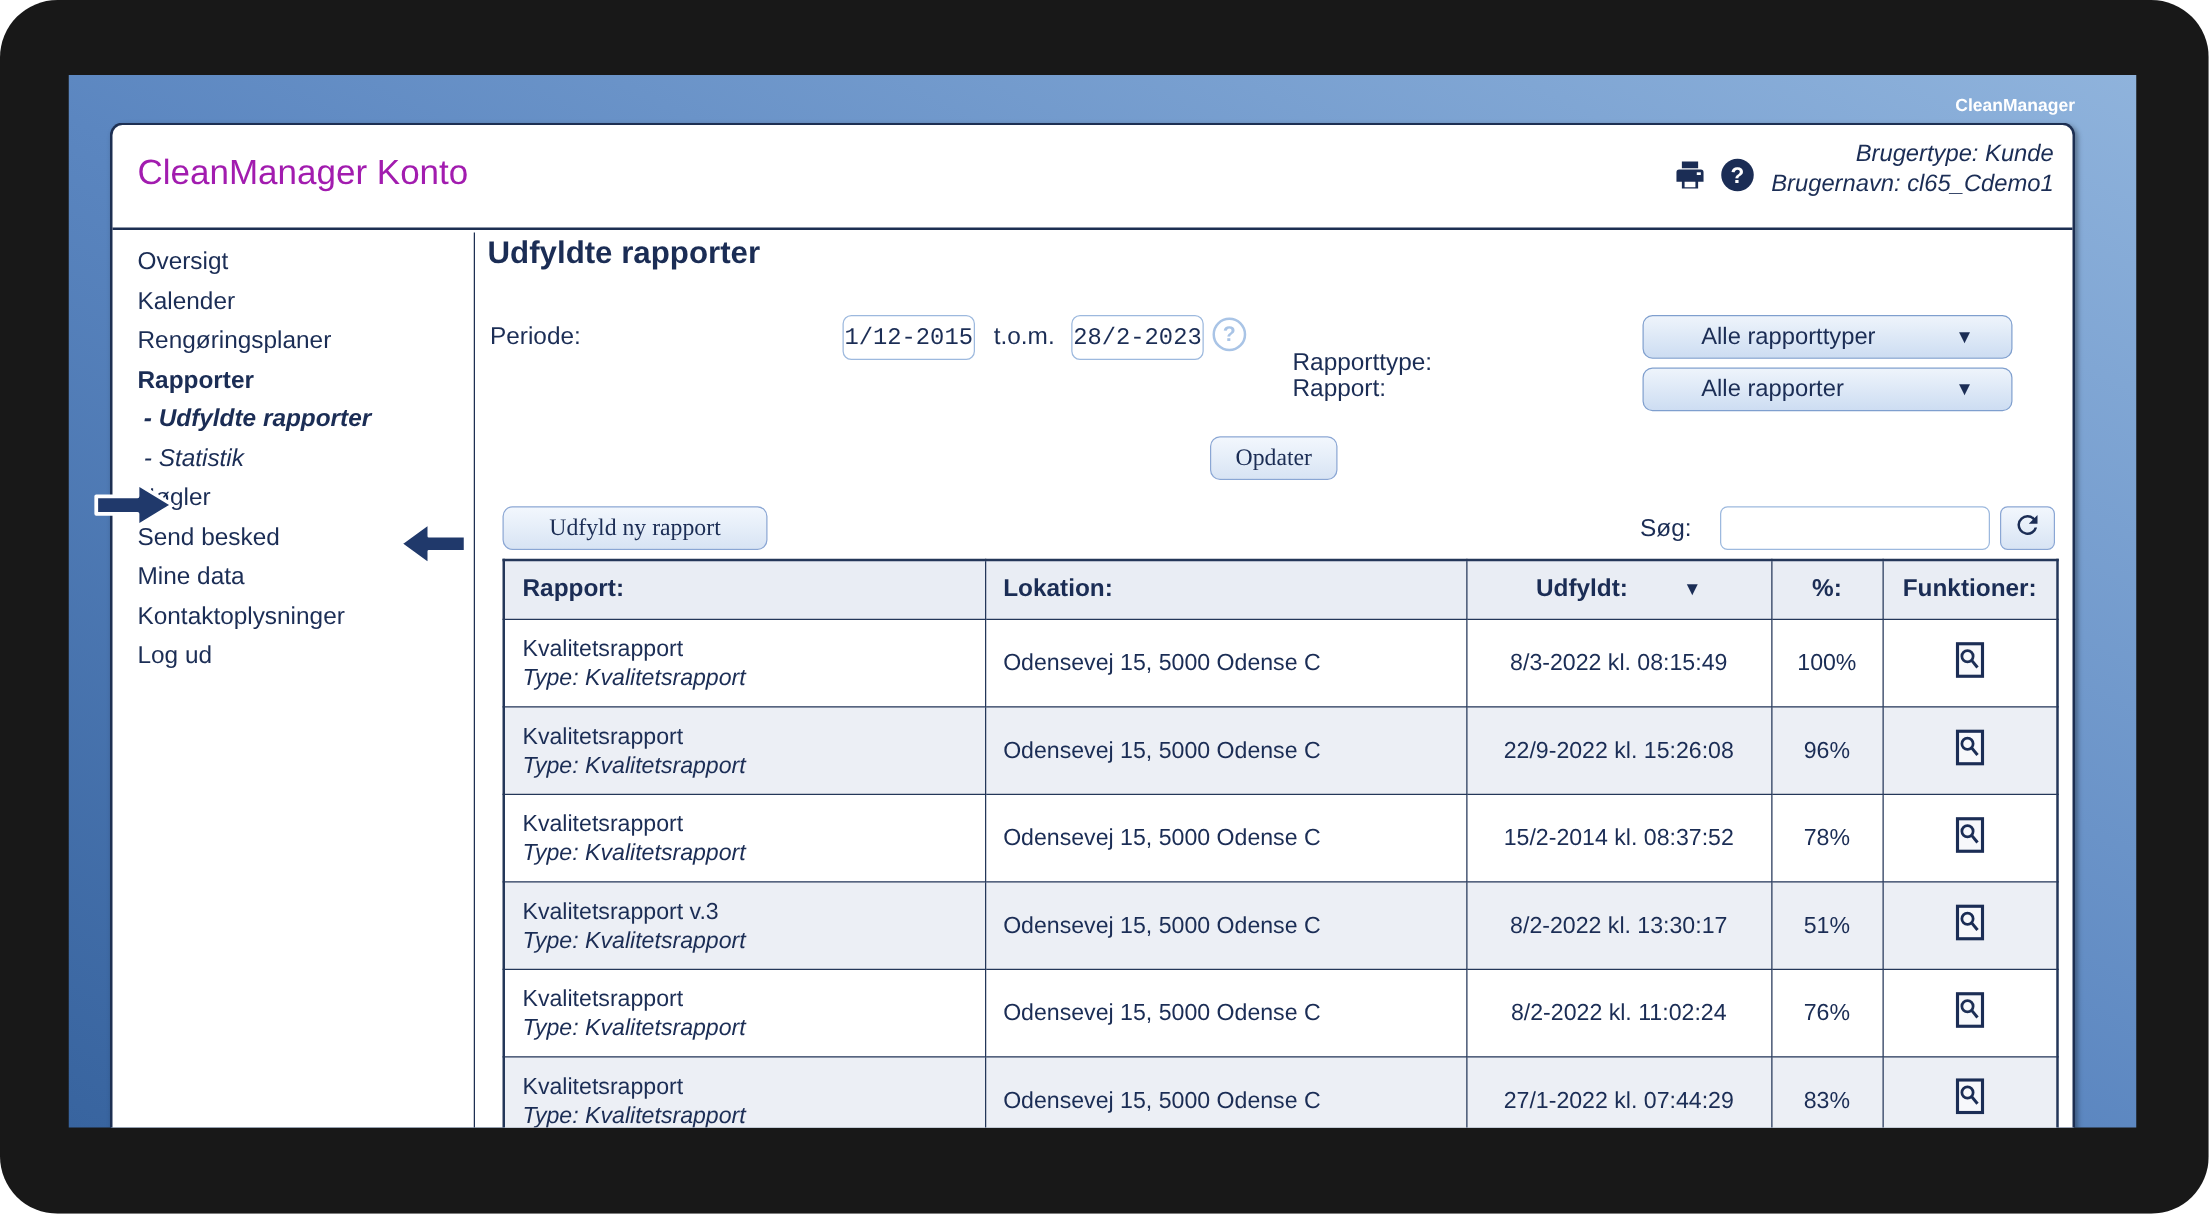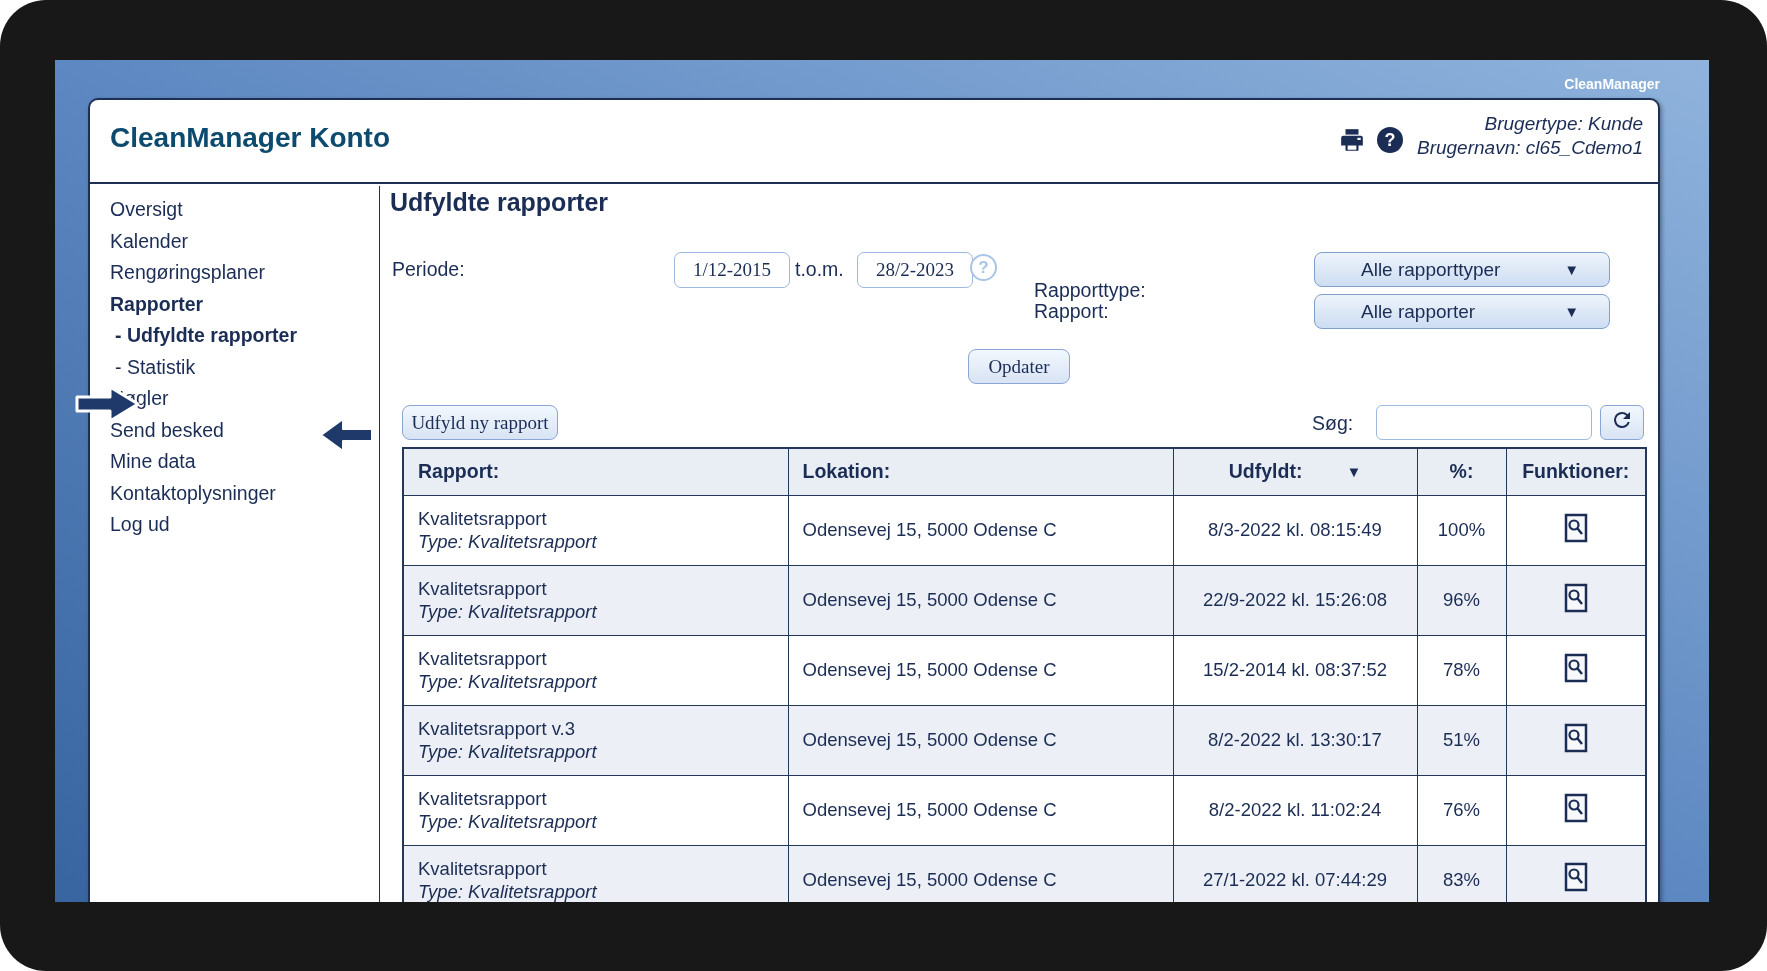--- a/index.html
+++ b/index.html
@@ -6,61 +6,61 @@
   *{box-sizing:border-box;}
   body{font-family:"Liberation Sans","DejaVu Sans",sans-serif;}
   .stage{position:relative;width:1767px;height:971px;background:#181818;border-radius:46px;overflow:hidden;}
   .viewport{position:absolute;left:55px;top:60px;width:1654px;height:842px;overflow:hidden;
     background:linear-gradient(to top right,#38649f 0%,#5b86c0 48%,#8fb3dc 100%);}
   .brand{position:absolute;top:16px;right:49px;color:#ffffff;font-size:14px;font-weight:bold;}
   .panel{position:absolute;left:33px;top:38px;width:1572px;height:880px;background:#ffffff;
     border:2px solid #1d2f52;border-bottom:none;border-radius:10px 10px 0 0;box-shadow:2px 2px 4px rgba(0,0,0,.35);}
   
   .panel-header{position:relative;height:84px;border-bottom:2px solid #1d2f52;}
-  .app-title{position:absolute;left:20px;top:22px;margin:0;font-size:28px;font-weight:bold;color:#0c4a6e;}
+  .app-title{position:absolute;left:20px;top:22px;margin:0;font-size:28px;font-weight:normal;color:#a21caf;}
   .user-block{position:absolute;right:15px;top:12px;display:flex;align-items:center;gap:14px;}
   .hdr-icons{display:flex;align-items:center;gap:12px;margin-top:8px;}
   .icon-btn{background:none;border:none;padding:0;cursor:pointer;line-height:0;}
   .help-circle{display:inline-flex;width:26px;height:26px;border-radius:50%;background:#1b2d55;color:#fff;
     font-size:18px;font-weight:bold;align-items:center;justify-content:center;}
   .user-lines{text-align:right;color:#1b2d55;font-size:19px;font-style:italic;line-height:1.25;}
   
   .sidebar{position:absolute;left:0;top:86px;width:290px;bottom:0;border-right:1px solid #1d2f52;padding-top:8px;}
   .nav-list{list-style:none;margin:0;padding:0 0 0 20px;}
   .nav-item{height:31.5px;display:flex;align-items:center;font-size:19.5px;color:#1b2d55;cursor:pointer;white-space:nowrap;}
   .nav-item.bold{font-weight:bold;}
-  .nav-item.sub{padding-left:5px;}
+  .nav-item.sub{padding-left:5px;font-style:italic;}
   
   .ptr{position:absolute;z-index:5;line-height:0;}
   .ptr-right{left:-15px;top:283px;}
   .ptr-left{left:228px;top:316px;}
   
   .content{position:absolute;left:291px;top:86px;right:0;bottom:0;}
   .page-title{position:absolute;left:9px;top:2px;margin:0;font-size:25px;font-weight:bold;color:#1b2d55;}
   .flt-label{position:absolute;font-size:19.5px;color:#1b2d55;}
   .lbl-periode{left:11px;top:72px;}
   .lbl-tom{left:414px;top:72px;}
   .lbl-rtype{left:653px;top:72px;margin-top:21px;}
   .lbl-rapport{left:653px;top:114px;}
-  .date-input{position:absolute;width:116px;height:36px;border:1.5px solid #9db9de;border-radius:7px;
-    text-align:center;font-size:19px;color:#1b2d55;font-family:Liberation Serif, serif;background:#fff;padding:0;}
+  .date-input{position:absolute;width:106px;height:36px;border:1.5px solid #9db9de;border-radius:7px;
+    text-align:center;font-size:19px;color:#1b2d55;font-family:Liberation Mono, monospace;background:#fff;padding:0;}
   .di-from{left:293px;top:66px;}
   .di-to{left:476px;top:66px;}
   .q-help{position:absolute;left:589px;top:68px;width:27px;height:27px;border:2px solid #a9c4e6;border-radius:50%;
     color:#a9c4e6;font-size:17px;font-weight:bold;display:flex;align-items:center;justify-content:center;background:#fff;cursor:pointer;}
   .select{position:absolute;width:296px;height:35px;border:1px solid #7f9fce;border-radius:8px;cursor:pointer;
     background:linear-gradient(#eef4fb,#cdddf2);display:flex;align-items:center;padding:0 16px 0 46px;}
   .sel-rtype{left:933px;top:66px;}
   .sel-rapport{left:933px;top:108px;}
   .select .sel-label{flex:1;font-size:19px;color:#1b2d55;}
   .select .sel-arrow{color:#1b2d55;font-size:15px;margin-right:14px;}
   .btn{border:1.5px solid #8aa6d4;border-radius:8px;background:linear-gradient(#f2f7fd,#d8e4f4);
     color:#1b2d55;font-size:19px;font-family:Liberation Serif, serif;cursor:pointer;}
   .btn-opdater{position:absolute;left:587px;top:163px;width:102px;height:35px;}
-  .btn-new{position:absolute;left:21px;top:219px;width:156px;height:35px;}
+  .btn-new{position:absolute;left:21px;top:219px;width:212px;height:35px;}
   .lbl-sog{position:absolute;left:931px;top:226px;font-size:19.5px;color:#1b2d55;}
   .search-input{position:absolute;left:995px;top:219px;width:216px;height:35px;border:1.5px solid #9db9de;
     border-radius:6px;background:#fff;font-size:19px;color:#1b2d55;font-family:inherit;padding:0 8px;}
   .btn-refresh{position:absolute;left:1219px;top:219px;width:44px;height:35px;border-radius:6px;
     display:flex;align-items:center;justify-content:center;padding:0;}
   
   .report-table{position:absolute;left:21px;top:261px;width:1243px;border-collapse:collapse;
     border:2px solid #243759;table-layout:fixed;}
   .report-table th,.report-table td{border:1px solid #243759;color:#1b2d55;}
   .report-table th{background:#e9edf4;height:47px;font-size:19.5px;font-weight:bold;padding:0 14px;}

